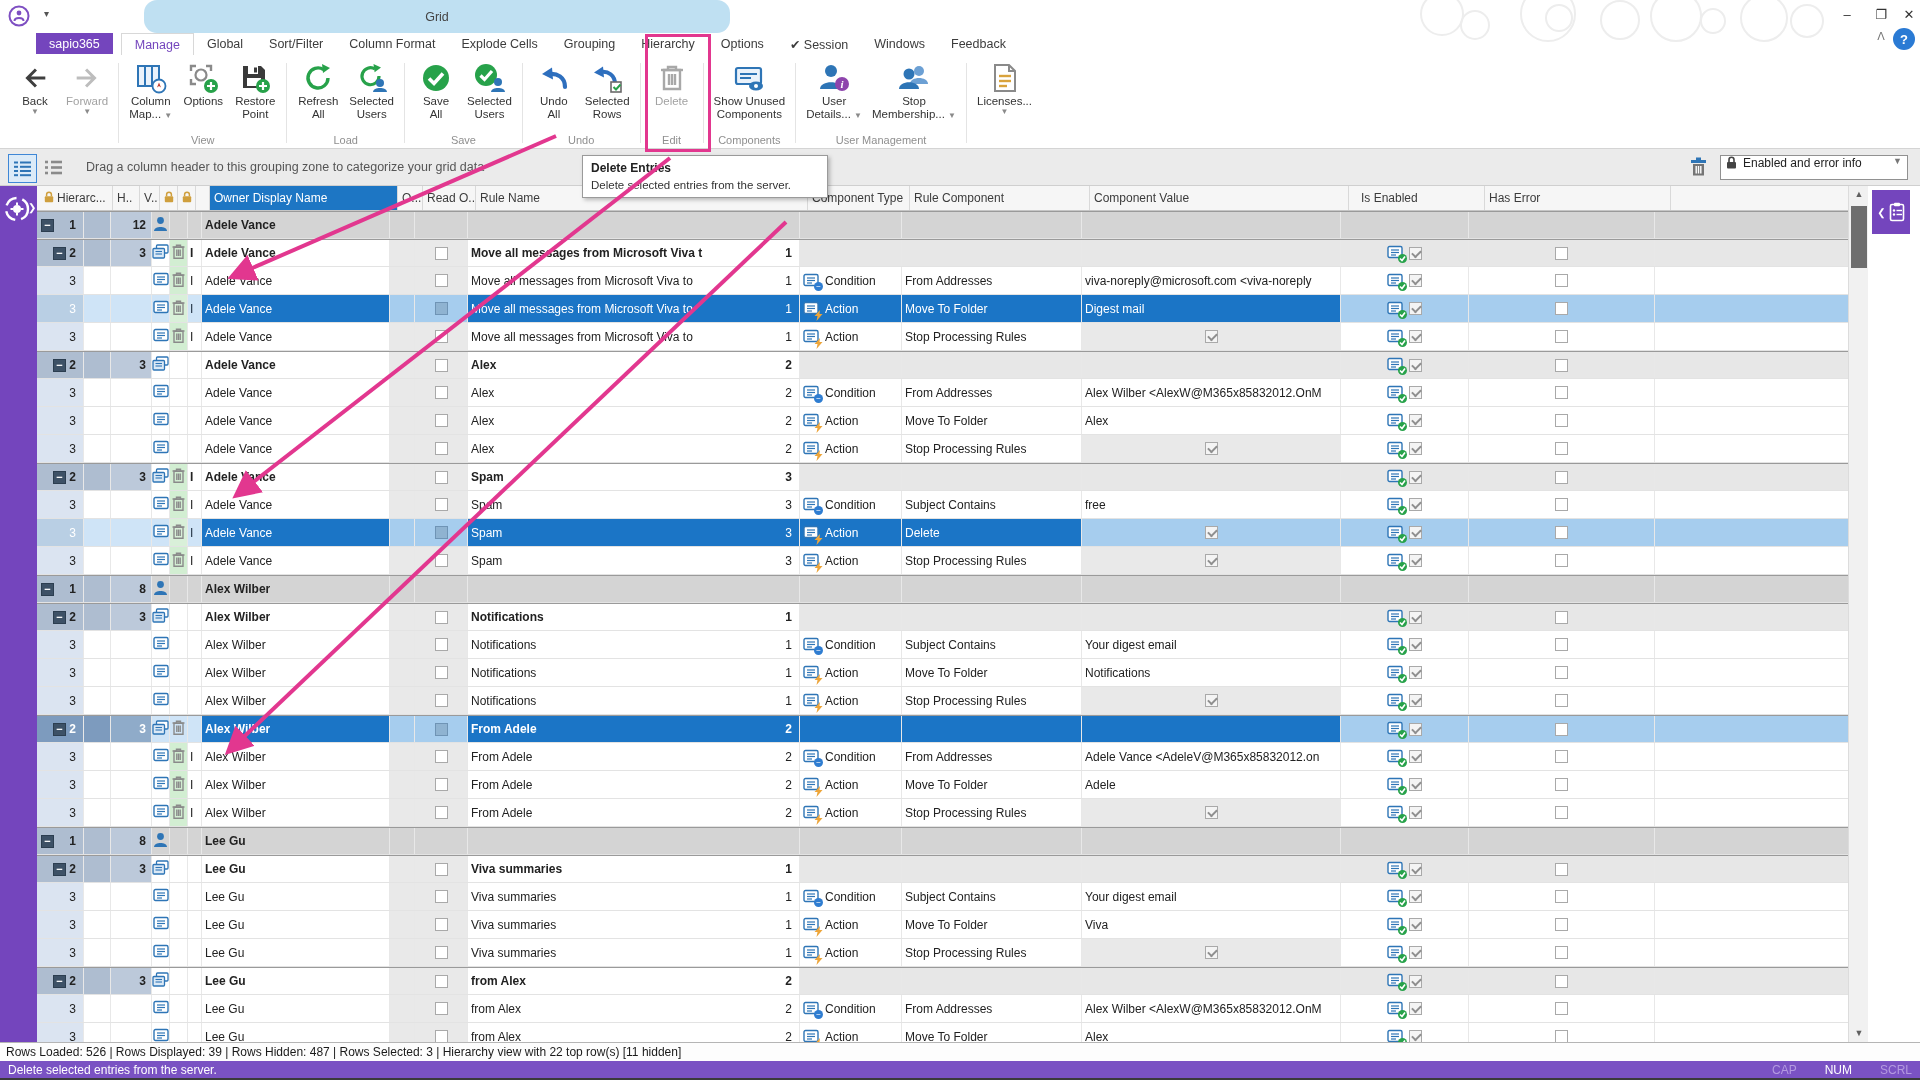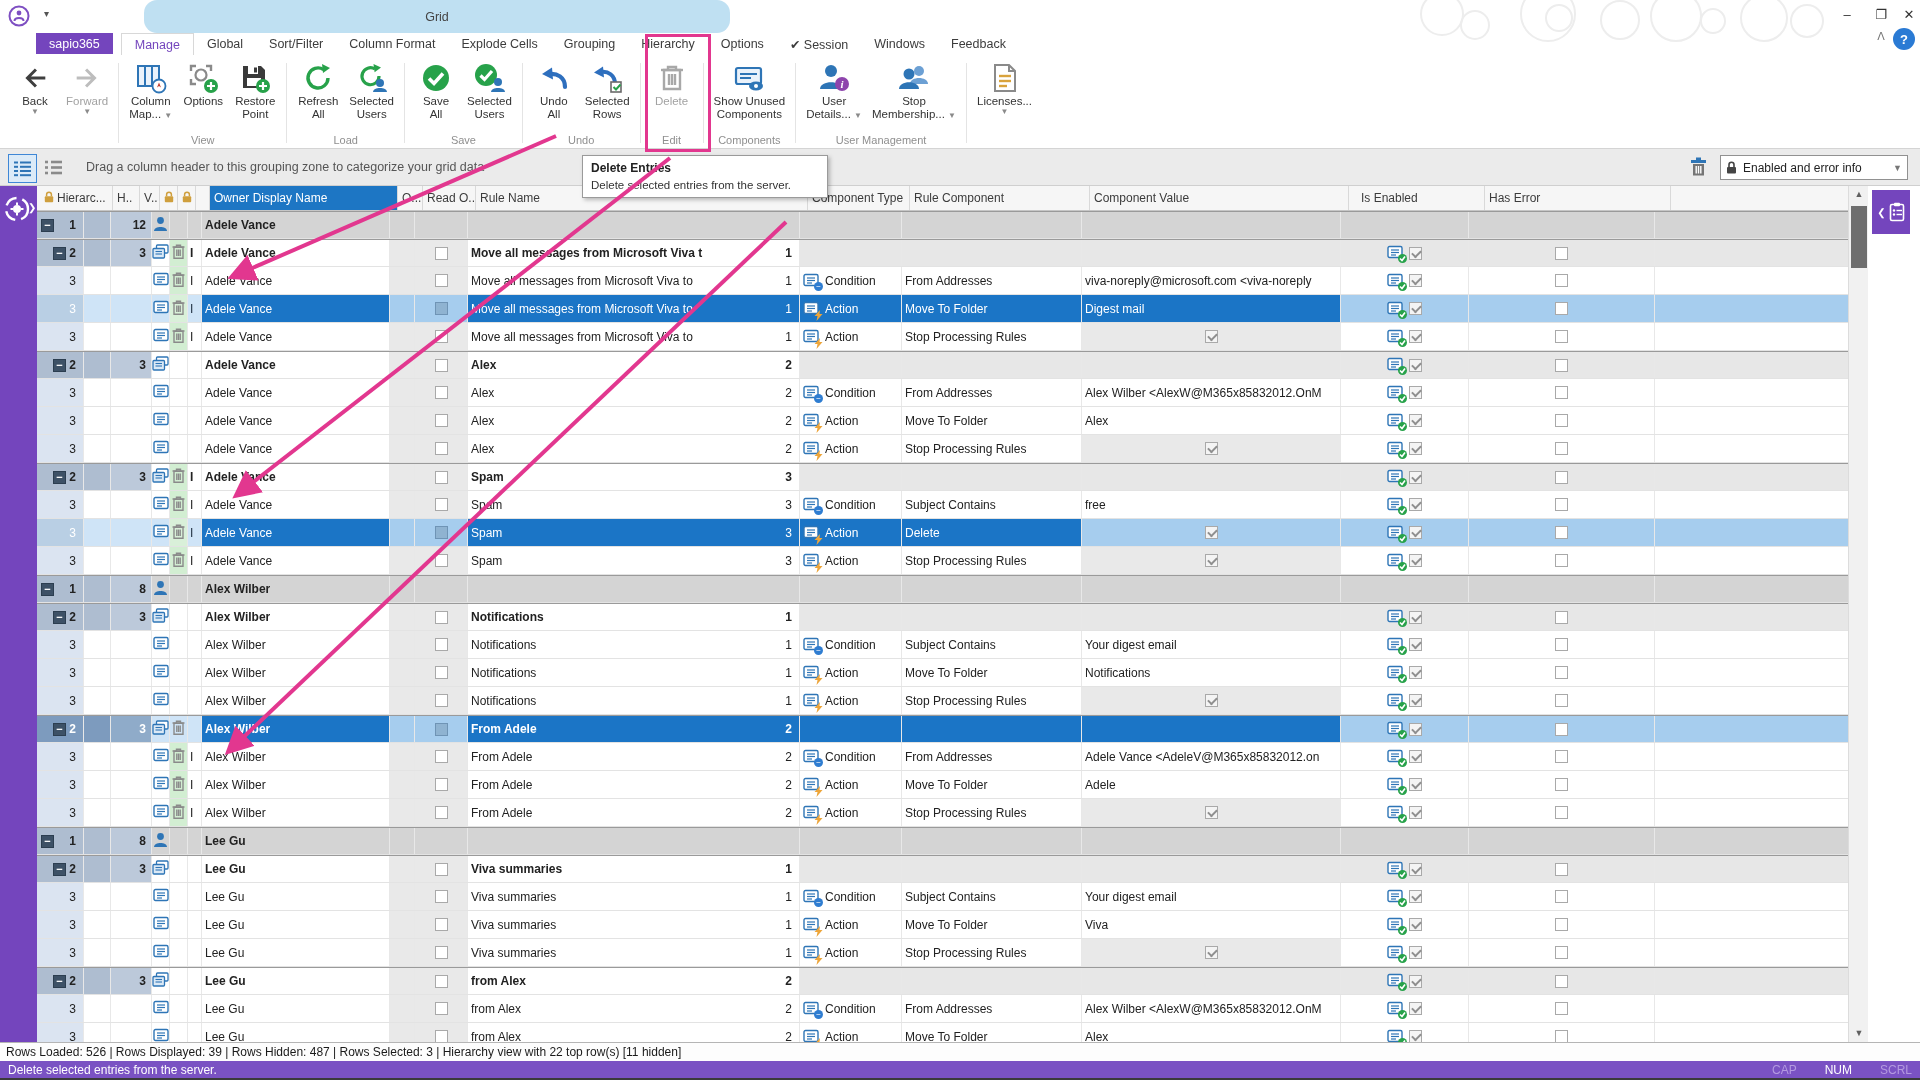--- a/index.html
+++ b/index.html
@@ -36,21 +36,21 @@
   .rbtn .ric{width:34px;height:34px;display:flex;align-items:center;justify-content:center;}
   .rbtn.disabled{color:#a2a2a2;}
   .rcaret{color:#8a8a8a;font-size:8px;line-height:8px;}
   
   #groupbar{left:0;top:149px;width:1920px;height:37px;background:#ebebeb;border-bottom:1px solid #cfcfcf;box-sizing:border-box;}
   .gb-toggle{position:absolute;top:5px;width:27px;height:27px;display:flex;align-items:center;justify-content:center;}
   .gb-toggle.on{border:1px solid #3f87d6;background:#dcebf8;}
   #gb-hint{position:absolute;left:86px;top:11px;color:#555;font-size:12.5px;}
   #gb-trash{position:absolute;left:1690px;top:8px;}
   #gb-select{position:absolute;left:1720px;top:6px;width:188px;height:25px;background:#fff;border:1px solid #919191;
-             display:flex;align-items:center;padding:0 5px;box-sizing:border-box;gap:6px;}
+             display:flex;align-items:flex-start;padding:0 5px;box-sizing:border-box;gap:6px;}
   #gb-select .sel-caret{margin-left:auto;color:#777;font-size:9px;}
   
   #gridhead{left:0;top:186px;width:1848px;height:25px;background:#f6f6f6;border-bottom:1px solid #c6c6c6;
             box-sizing:border-box;display:flex;padding-left:40px;}
   .hc{display:flex;align-items:center;gap:3px;padding:0 4px;border-right:1px solid #d9d9d9;
       box-sizing:border-box;color:#3c3c3c;overflow:hidden;white-space:nowrap;flex-shrink:0;}
   .hc.hsel{background:#1d76c4;color:#fff;}
   
   #gridbody{left:0;top:211px;width:1848px;height:831px;overflow:hidden;background:#fff;}
   .row{display:flex;height:28px;margin-left:37px;width:1811px;border-bottom:1px solid #e3e3e3;

